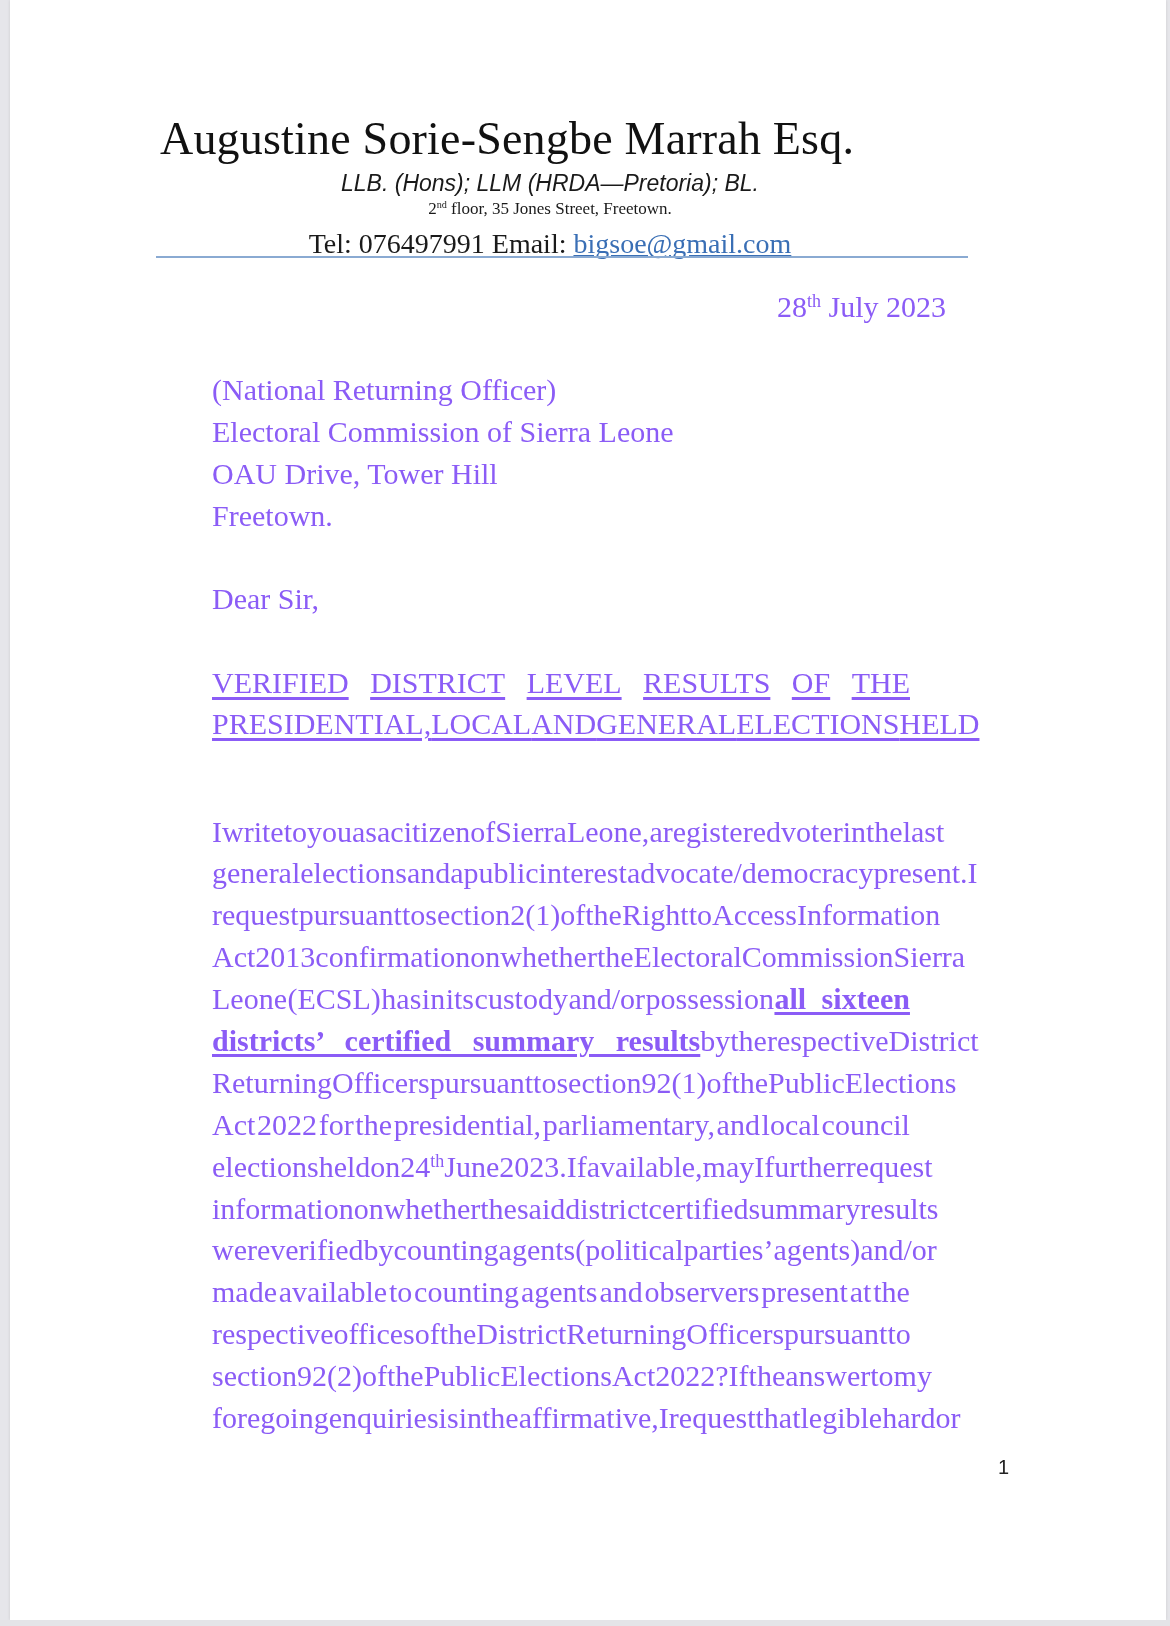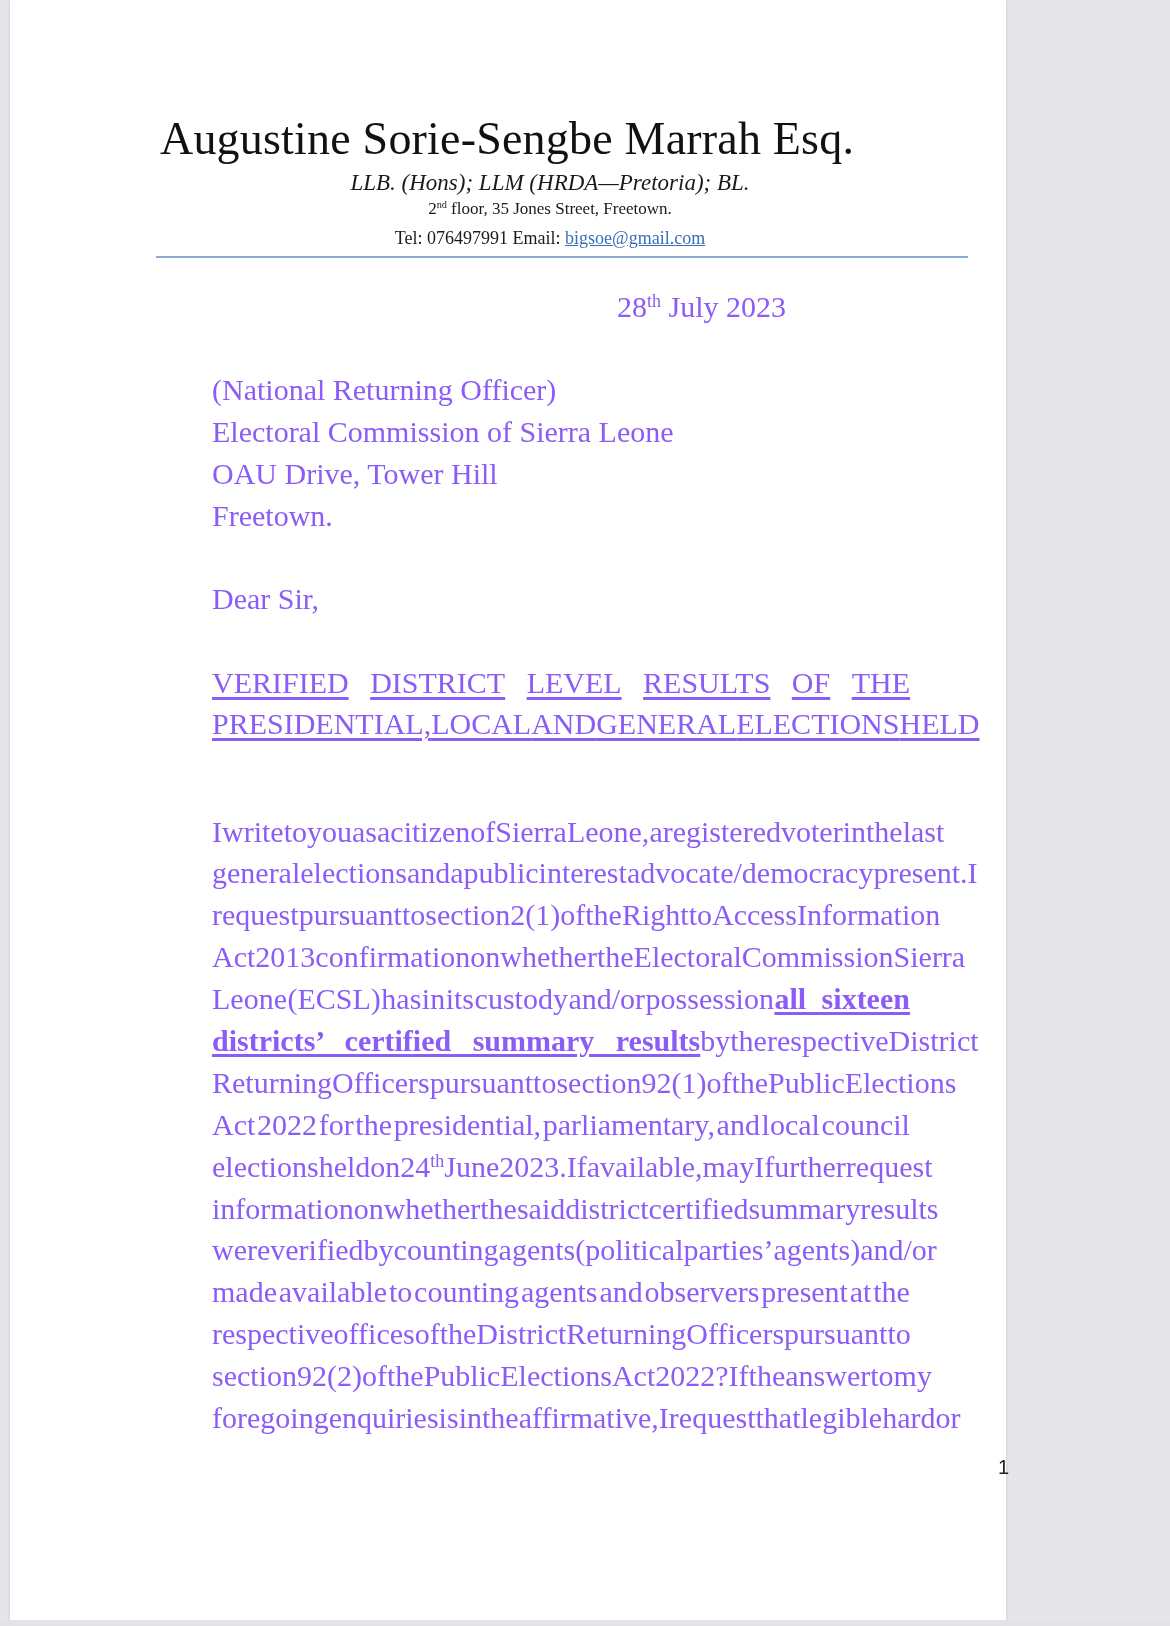--- a/index.html
+++ b/index.html
@@ -2,38 +2,38 @@
 <html><head>
   <meta charset="utf-8">
   <style>
     html, body { margin: 0; padding: 0; }
     body {
       width: 1170px; height: 1626px;
       background: #e6e6ea;
       position: relative; overflow: hidden;
     }
     .page {
-      position: absolute; left: 10px; top: 0; width: 996px; height: 1620px;
+      position: absolute; left: 10px; top: 0; width: 1156px; height: 1620px;
       background: #ffffff;
       box-shadow: 0 0 3px rgba(0,0,0,0.12);
     }
     .letterhead-name {
       position: absolute; left: 150px; top: 112px; width: 780px;
       font-family: "Liberation Serif", serif;
       font-size: 46px; color: #111; letter-spacing: 0.2px;
       white-space: nowrap;
     }
     .lh-line {
       position: absolute; left: 150px; width: 780px; text-align: center;
       font-family: "DejaVu Serif", serif; color: #1a1a1a;
       font-size: 20px; white-space: nowrap;
     }
-    .lh-quals { top: 170px; font-style: italic; font-family: Liberation Serif, serif; font-size: 23px; }
+    .lh-quals { top: 170px; font-style: italic; font-family: Liberation Sans, sans-serif; font-size: 23px; }
     .lh-addr { top: 199px; font-family: "Liberation Serif", serif; font-size: 17px; }
-    .lh-contact { top: 228px; font-family: "Liberation Serif", serif; font-size: 18px; }
+    .lh-contact { top: 228px; font-family: "Liberation Serif", serif; font-size: 28px; }
     .lh-contact .email { color: #3a6fb5; text-decoration: underline; }
     sup { font-size: 0.6em; vertical-align: 0.55em; line-height: 0; }
     .rule {
       position: absolute; left: 146px; top: 256px; width: 812px; height: 2px;
       background: #8aaad2;
     }
     .serif {
       font-family: "Liberation Serif", serif; color: #8b5cf6; font-size: 30px;
     }
     .date {

